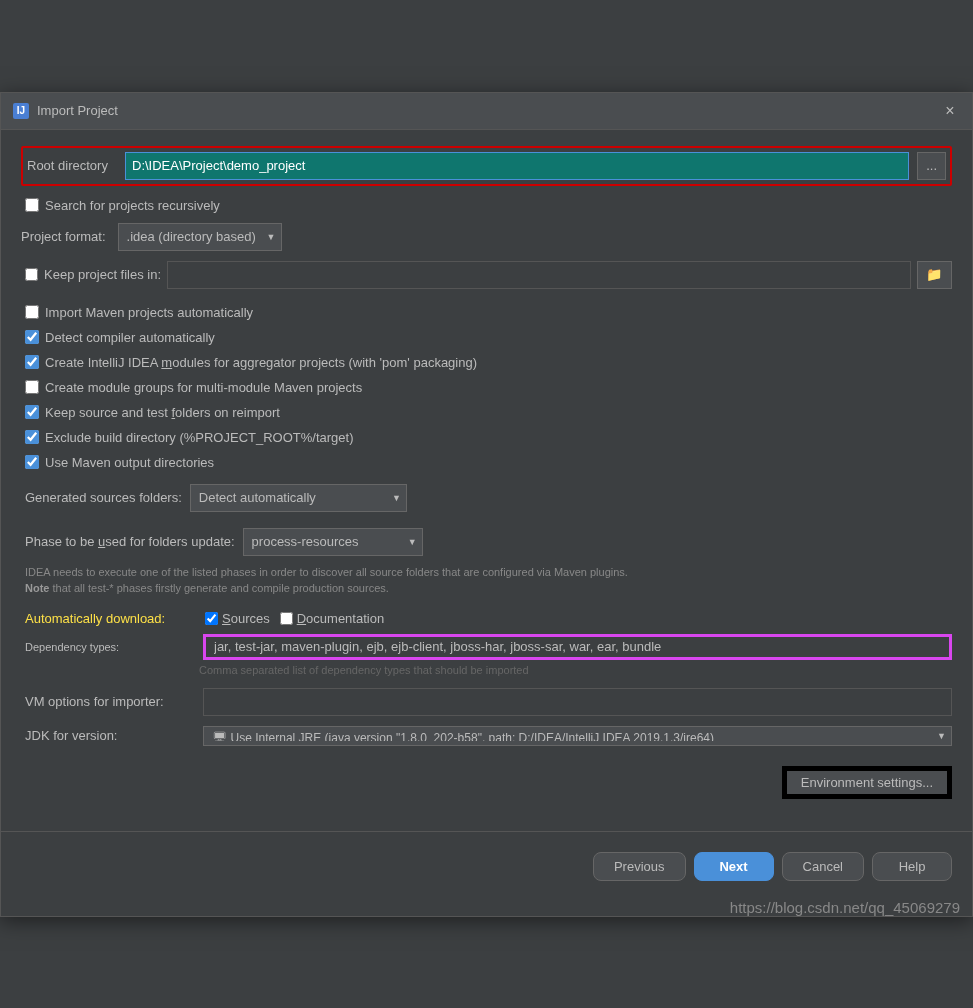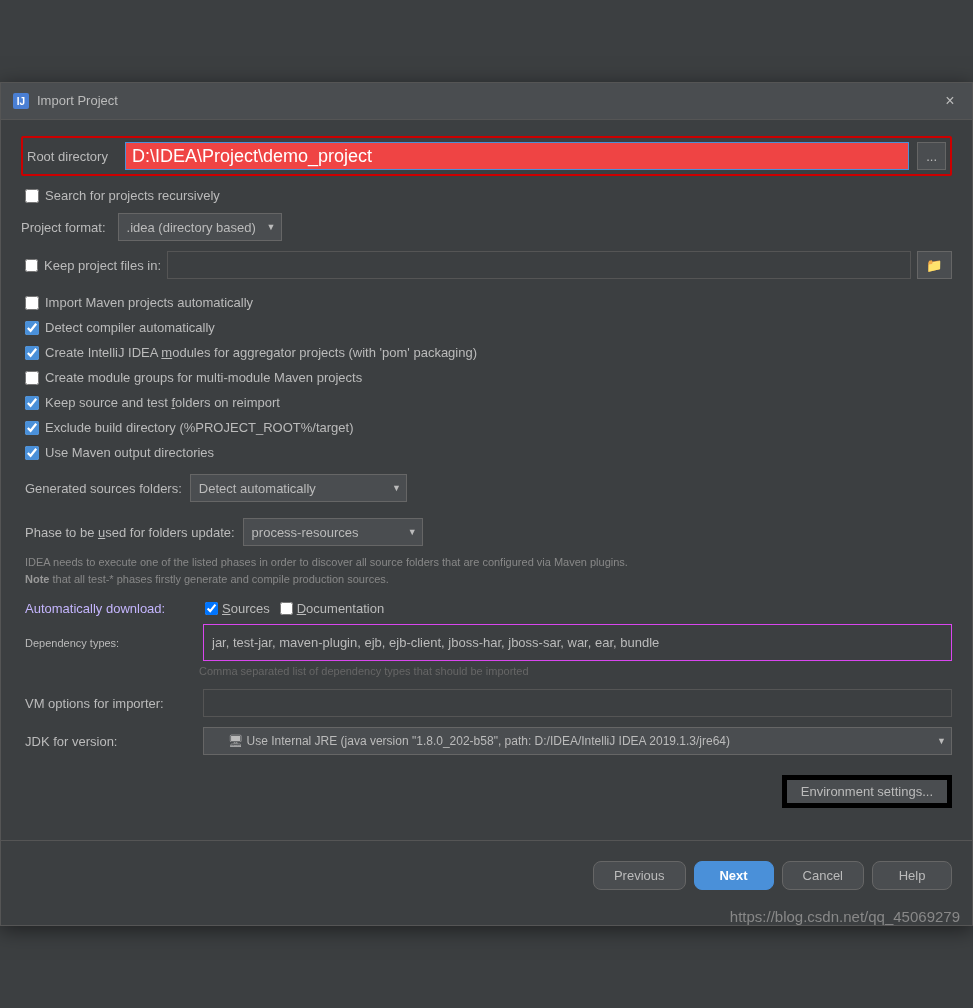--- a/index.html
+++ b/index.html
@@ -71,25 +71,25 @@
       border-radius: 2px;
     }
     .root-dir-label {
       color: #bbbbbb;
       white-space: nowrap;
       font-size: 13px;
       min-width: 90px;
     }
     .root-dir-input {
       flex: 1;
-      background: #ef4444;
+      background: #0f766e;
       border: 1px solid #4a90d9;
       color: #ffffff;
       padding: 4px 6px;
-      font-size: 18px;
+      font-size: 13px;
       outline: none;
       height: 28px;
     }
     .browse-btn {
       background: #4a4d50;
       border: 1px solid #666;
       color: #bbbbbb;
       padding: 3px 8px;
       cursor: pointer;
       height: 28px;
@@ -211,21 +211,21 @@
     }
     .hint-text b { font-weight: bold; color: #999; }
     .auto-download-row {
       display: flex;
       align-items: center;
       gap: 10px;
       margin-bottom: 8px;
       padding-left: 4px;
     }
     .auto-download-label {
-      color: #c4b5fd;
+      color: #fde047;
       font-size: 13px;
       white-space: nowrap;
       min-width: 170px;
     }
     .checkbox-label-pair {
       display: flex;
       align-items: center;
       gap: 4px;
     }
     .dep-types-row {
@@ -237,25 +237,25 @@
     }
     .dep-types-label {
       color: #bbbbbb;
       font-size: 11px;
       white-space: nowrap;
       min-width: 170px;
     }
     .dep-types-input {
       flex: 1;
       background: #3c3f41;
-      border: 1px solid #d946ef;
+      border: 3px solid #d946ef;
       color: #bbbbbb;
       padding: 4px 8px;
       font-size: 13px;
-      height: 37px;
+      height: 26px;
     }
     .dep-hint {
       color: #666;
       font-size: 11px;
       margin-bottom: 12px;
       padding-left: 178px;
     }
     .vm-options-row {
       display: flex;
       align-items: center;
@@ -295,23 +295,23 @@
       flex: 1;
       position: relative;
       display: flex;
       align-items: center;
     }
     .jdk-select {
       width: 100%;
       background: #4a4d50;
       border: 1px solid #666;
       color: #bbbbbb;
-      padding: 4px 24px 4px 24px;
+      padding: 4px 24px 4px 8px;
       font-size: 12px;
-      height: 28px;
+      height: 20px;
       cursor: pointer;
       appearance: none;
       -webkit-appearance: none;
     }
     .jdk-select-wrapper::after {
       content: '▼';
       position: absolute;
       right: 6px;
       font-size: 9px;
       color: #bbbbbb;

